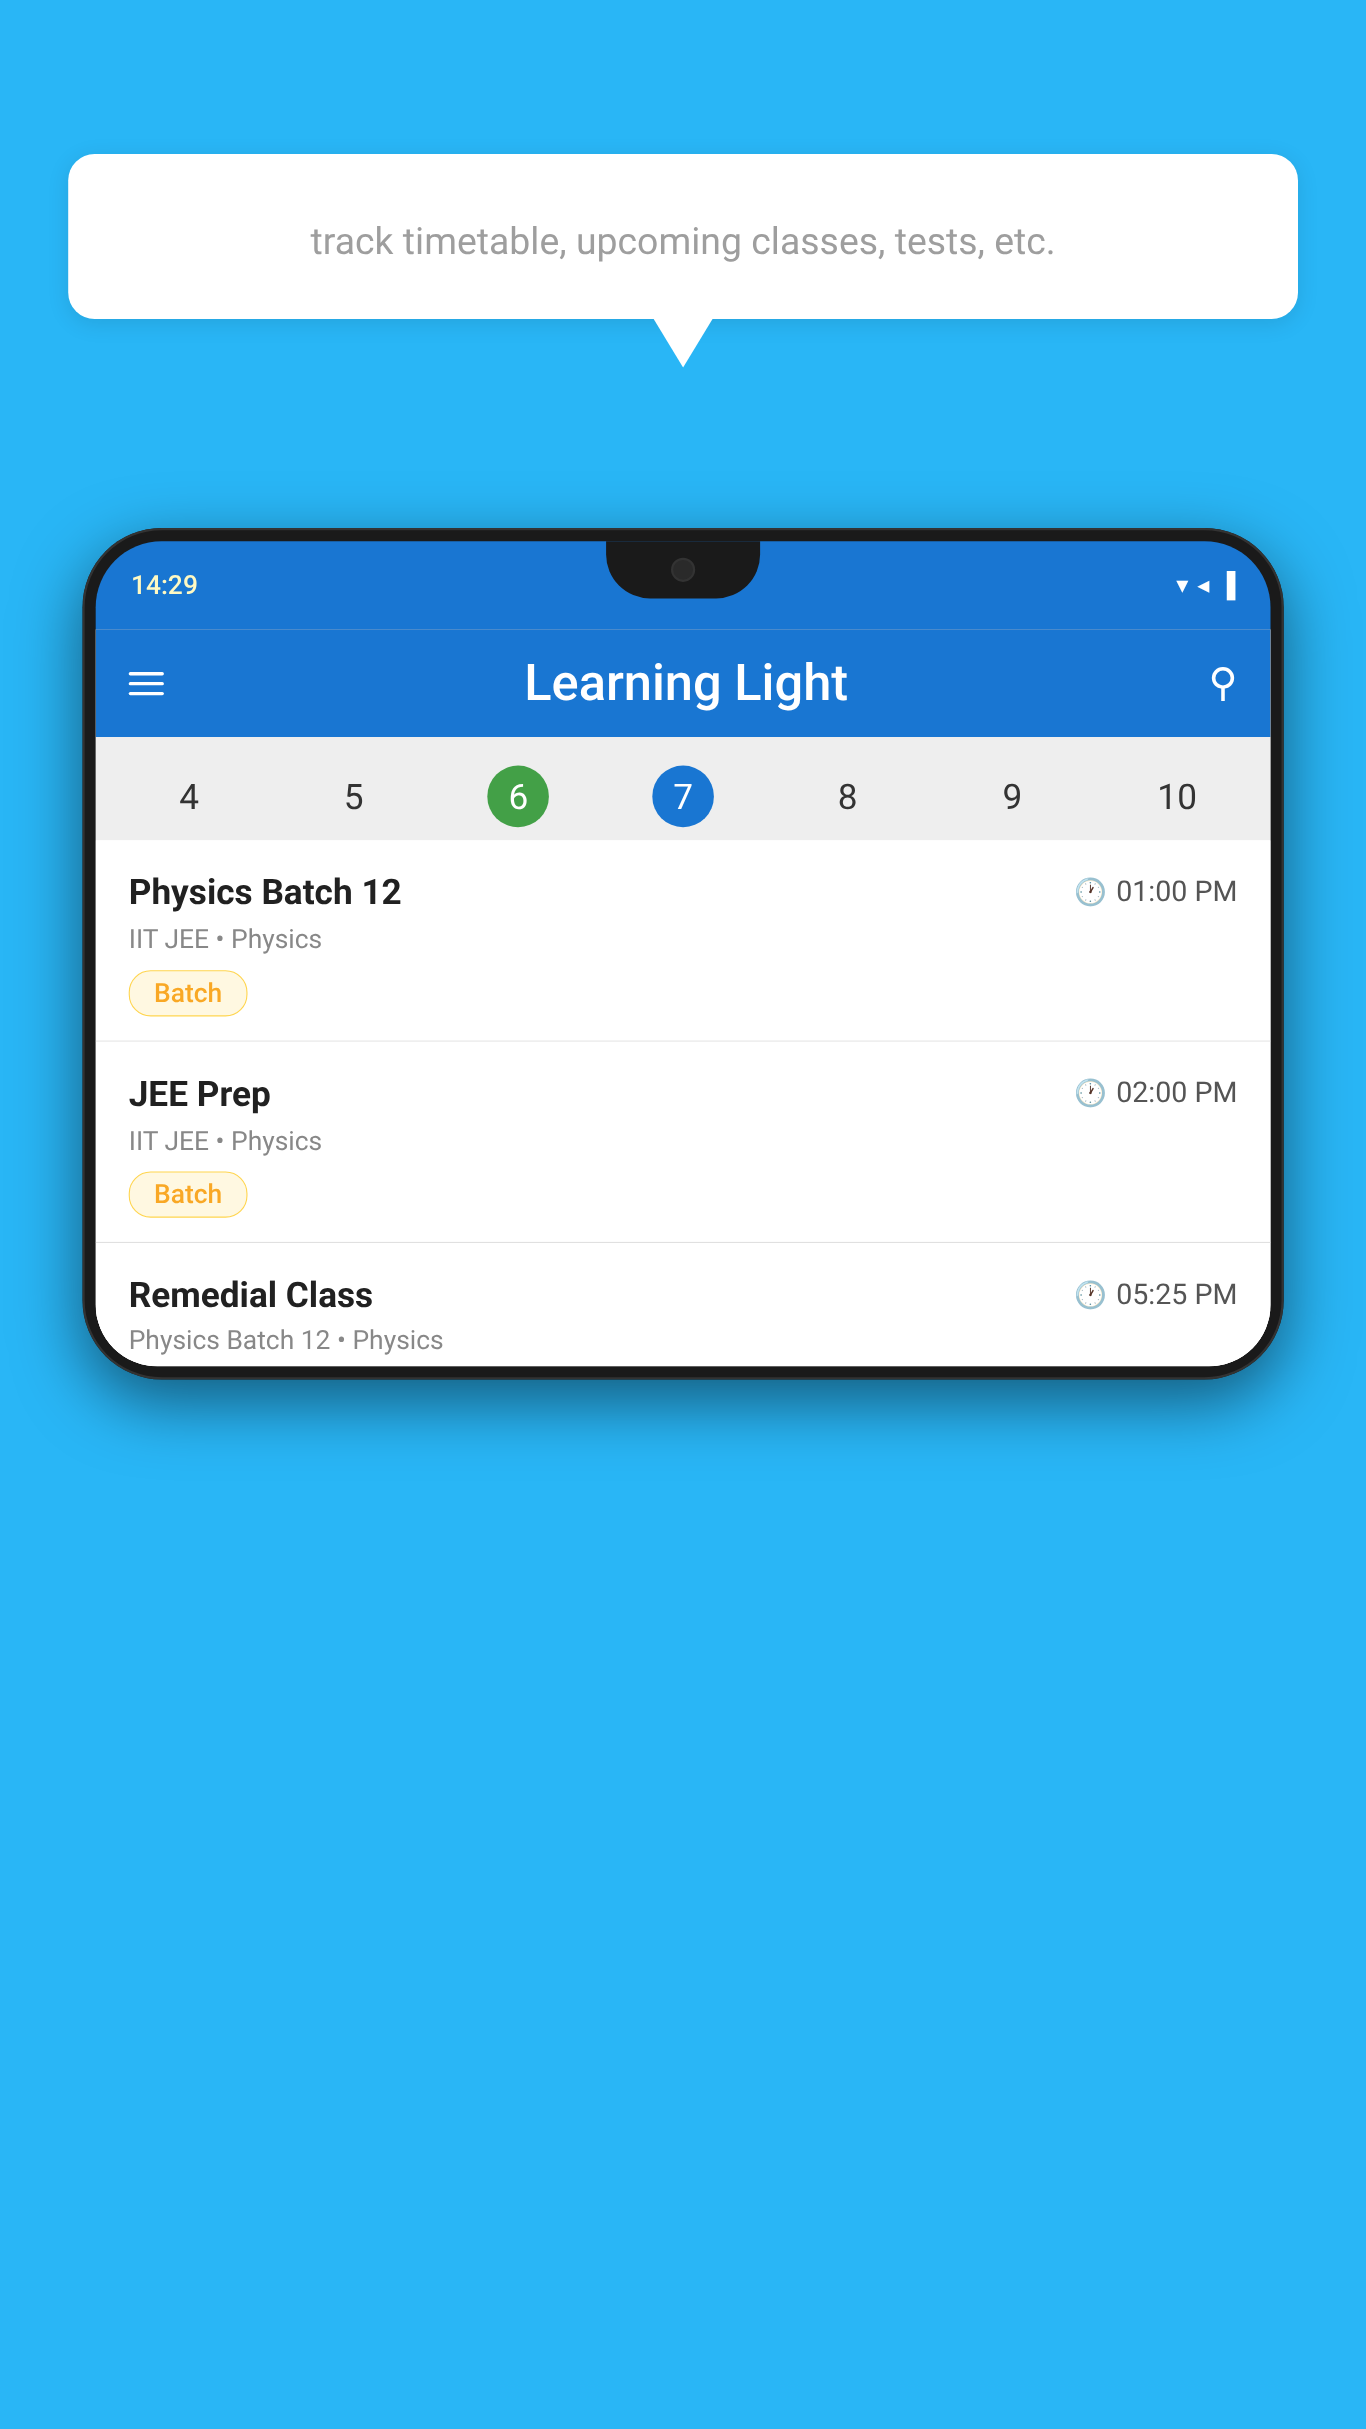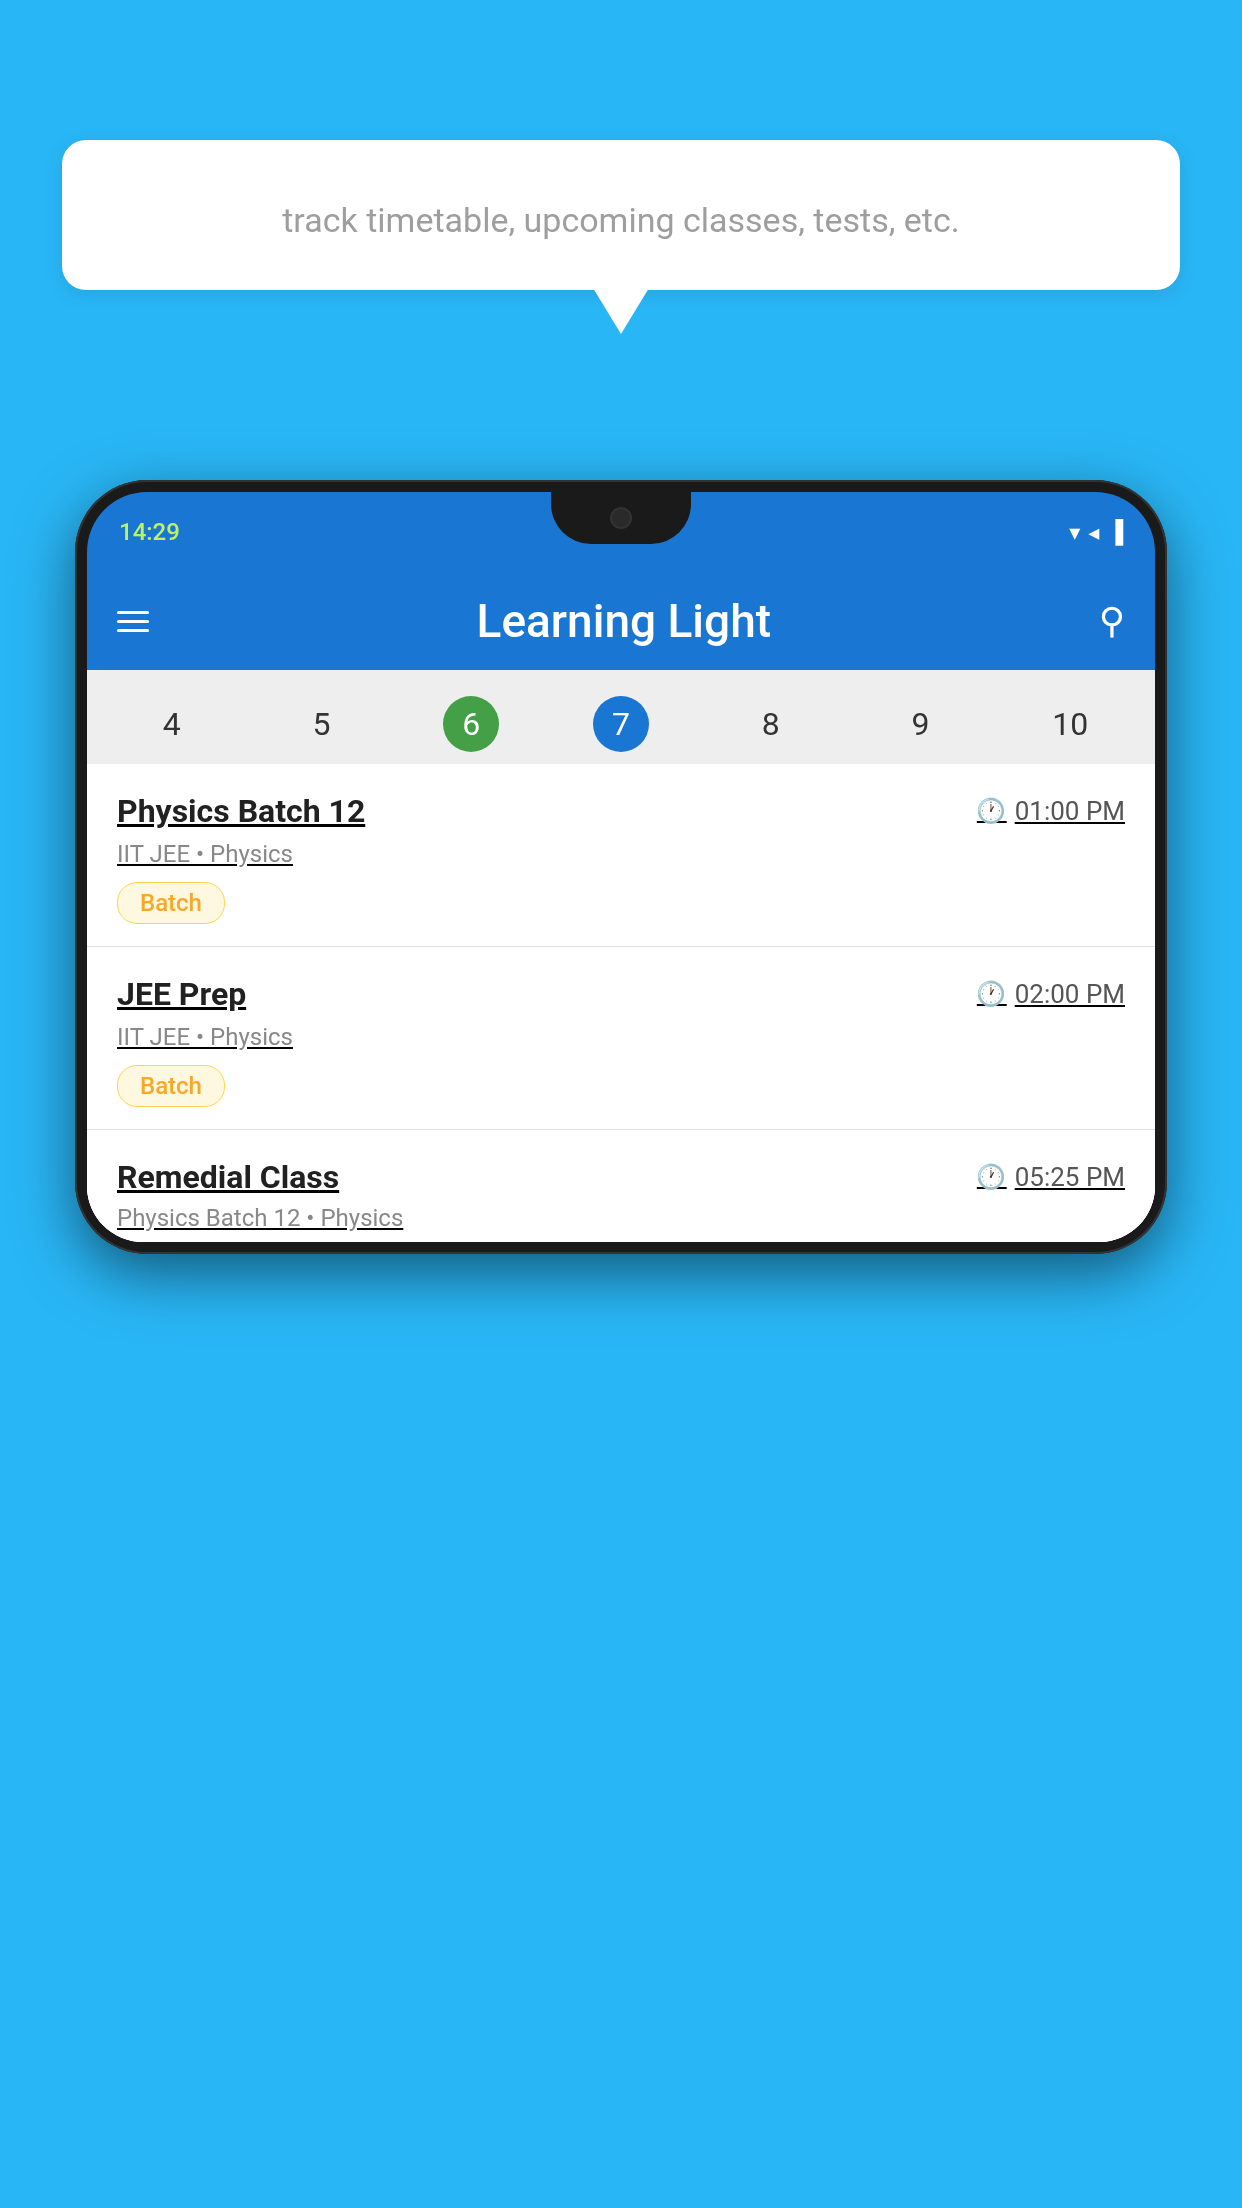--- a/index.html
+++ b/index.html
@@ -102,21 +102,21 @@
 
     .camera-dot {
       width: 22px;
       height: 22px;
       background: #2A2A2A;
       border-radius: 50%;
       border: 2px solid #333;
     }
 
     .status-time {
-      color: #bef264;
+      color: #fef9c3;
       font-size: 24px;
       font-weight: 500;
       z-index: 1;
     }
 
     .status-icons {
       display: flex;
       align-items: center;
       gap: 8px;
       z-index: 1;
@@ -228,21 +228,20 @@
       text-align: center;
       font-size: 24px;
       color: #555;
       padding: 10px 0 18px;
       background: #EEEEEE;
     }
 
     
     .class-list {
       background: white;
-      text-decoration: underline;
     }
 
     .class-item {
       background: white;
       padding: 28px 30px 22px;
       border-bottom: 1px solid #E0E0E0;
     }
 
     .class-item-top {
       display: flex;

